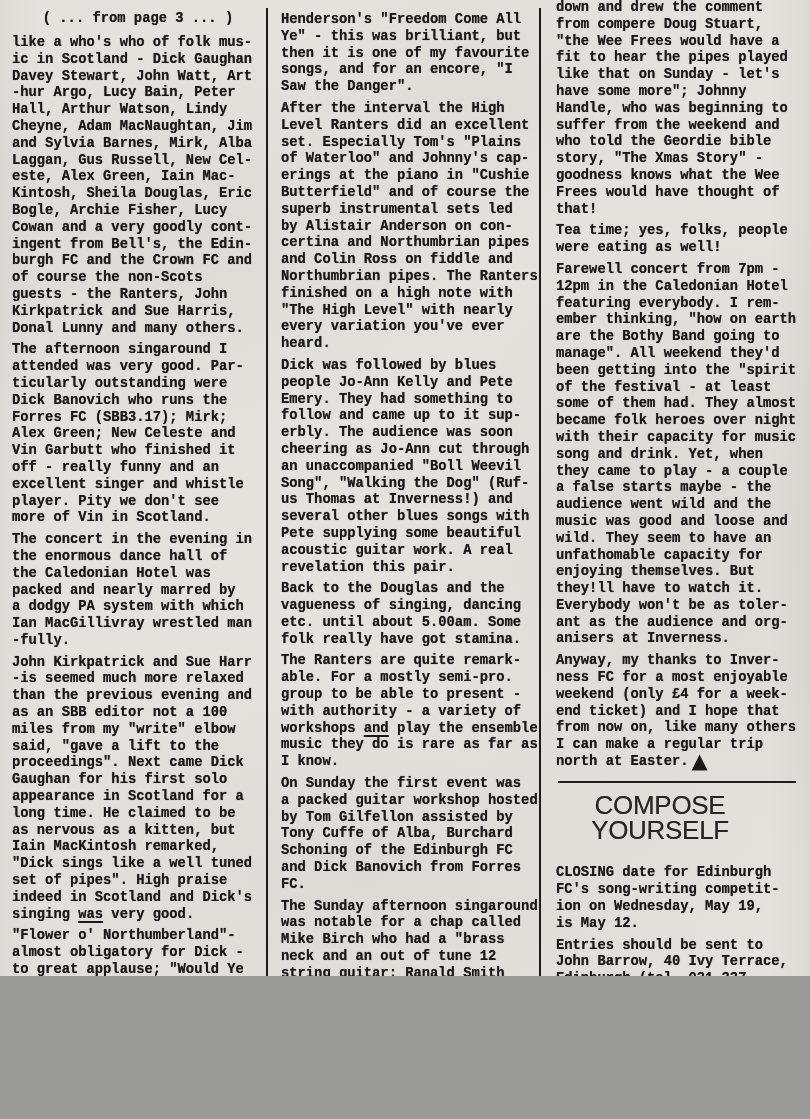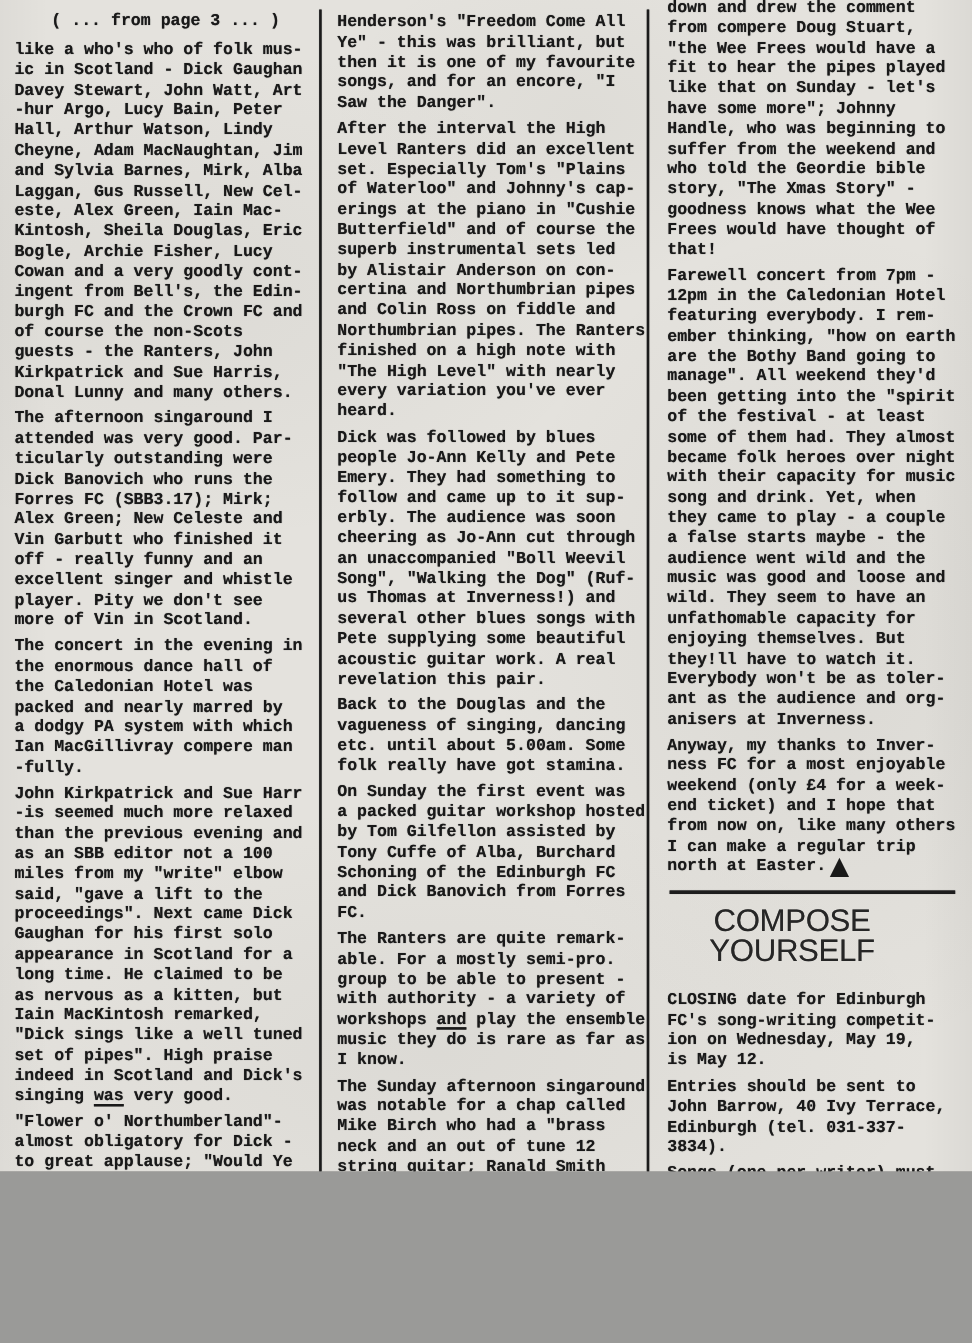--- a/index.html
+++ b/index.html
@@ -124,21 +124,21 @@
 Vin Garbutt who finished it
 off - really funny and an
 excellent singer and whistle
 player. Pity we don't see
 more of Vin in Scotland.</span></div>
       <div class="para"><span>The concert in the evening in
 the enormous dance hall of
 the Caledonian Hotel was
 packed and nearly marred by
 a dodgy PA system with which
-Ian MacGillivray compere man
+Ian MacGillivray wrestled man
 -fully.</span></div>
       <div class="para"><span>John Kirkpatrick and Sue Harr
 -is seemed much more relaxed
 than the previous evening and
 as an SBB editor not a 100
 miles from my "write" elbow
 said, "gave a lift to the
 proceedings". Next came Dick
 Gaughan for his first solo
 appearance in Scotland for a
@@ -191,34 +191,34 @@
 Song", "Walking the Dog" (Ruf-
 us Thomas at Inverness!) and
 several other blues songs with
 Pete supplying some beautiful
 acoustic guitar work. A real
 revelation this pair.</span></div>
       <div class="para"><span>Back to the Douglas and the
 vagueness of singing, dancing
 etc. until about 5.00am. Some
 folk really have got stamina.</span></div>
+      <div class="para"><span>The Ranters are quite remark-
+able. For a mostly semi-pro.
+group to be able to present -
+with authority - a variety of
+workshops </span><span class="u">and</span><span> play the ensemble
+music they do is rare as far as
+I know.</span></div>
       <div class="para"><span>On Sunday the first event was
 a packed guitar workshop hosted
 by Tom Gilfellon assisted by
 Tony Cuffe of Alba, Burchard
 Schoning of the Edinburgh FC
 and Dick Banovich from Forres
 FC.</span></div>
-      <div class="para"><span>The Ranters are quite remark-
-able. For a mostly semi-pro.
-group to be able to present -
-with authority - a variety of
-workshops </span><span class="u">and</span><span> play the ensemble
-music they do is rare as far as
-I know.</span></div>
       <div class="para"><span>The Sunday afternoon singaround
 was notable for a chap called
 Mike Birch who had a "brass
 neck and an out of tune 12
 string guitar; Ranald Smith
 singing as pleasantly and
 smoothly as ever; Inverness FC
 resident, Sheila MacDonell's
 singing; young Alan MacLeod,
 the piper from Alba, whose play
@@ -232,20 +232,22 @@
 fit to hear the pipes played
 like that on Sunday - let's
 have some more"; Johnny
 Handle, who was beginning to
 suffer from the weekend and
 who told the Geordie bible
 story, "The Xmas Story" -
 goodness knows what the Wee
 Frees would have thought of
 that!</span></div>
+      <div class="para"><span>Tea time; yes, folks, people
+were eating as well!</span></div>
       <div class="para"><span>Farewell concert from 7pm -
 12pm in the Caledonian Hotel
 featuring everybody. I rem-
 ember thinking, "how on earth
 are the Bothy Band going to
 manage". All weekend they'd
 been getting into the "spirit
 of the festival - at least
 some of them had. They almost
 became folk heroes over night

